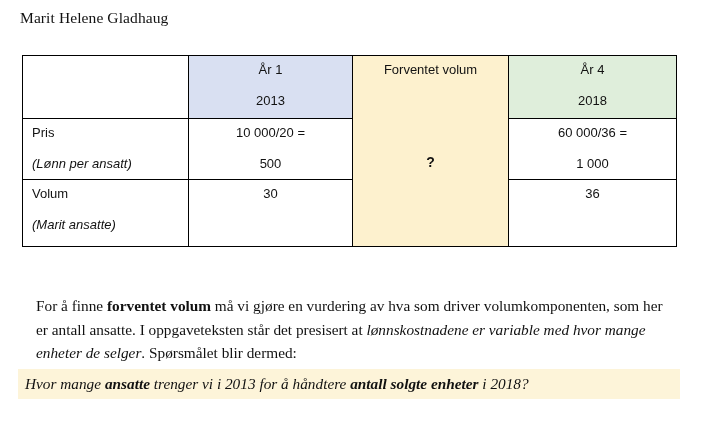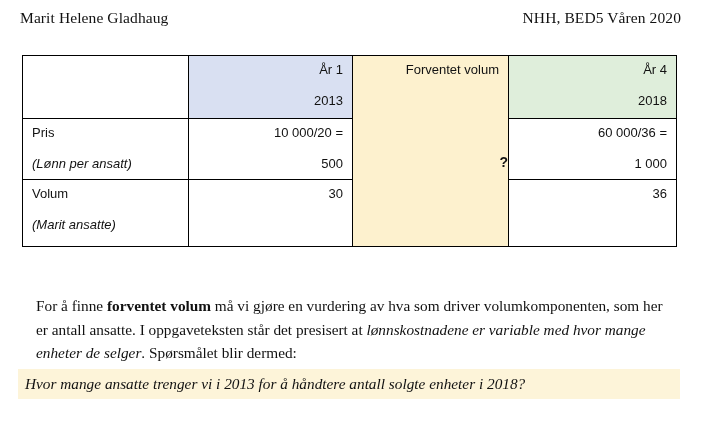--- a/index.html
+++ b/index.html
@@ -57,21 +57,21 @@
   }
   .col-label  { width: 166px; }
   .col-year1  { width: 164px; }
   .col-exp    { width: 156px; }
   .col-year2  { width: 168px; }
 
   .cell-inner {
     padding: 7px 9px 8px 9px;
     box-sizing: border-box;
   }
-  .cell-center { text-align: right; }
+  .cell-center { text-align: center; }
   .cell-left   { text-align: left; }
 
   .line1 { display: block; line-height: 1.05; }
   .line2 { display: block; margin-top: 17px; line-height: 1.05; }
   .ital  { font-style: italic; }
 
   .bg-blue   { background: #d9e0f2; }
   .bg-green  { background: #dfeedb; }
   .bg-white  { background: #ffffff; }
 
@@ -116,28 +116,27 @@
     width: 662px;
     padding: 4px 7px 5px 7px;
     box-sizing: border-box;
     background: #fdf4d9;
     font-family: "Liberation Serif", serif;
     font-size: 15.3px;
     line-height: 21px;
     font-style: italic;
     color: #111111;
   }
-  .question-box b { font-weight: normal; font-style: italic; text-align: right; }
+  .question-box b { font-weight: bold; font-style: italic; text-align: right; }
 </style>
 </head>
 <body>
 
 <div class="doc-header">
   <span class="author">Marit Helene Gladhaug</span>
-  <span class="course">NHH, BED5 Våren 2020</span>
 </div>
 
 <div class="table-wrap">
   <table class="calc-table">
     <colgroup>
       <col class="col-label">
       <col class="col-year1">
       <col class="col-exp">
       <col class="col-year2">
     </colgroup>

